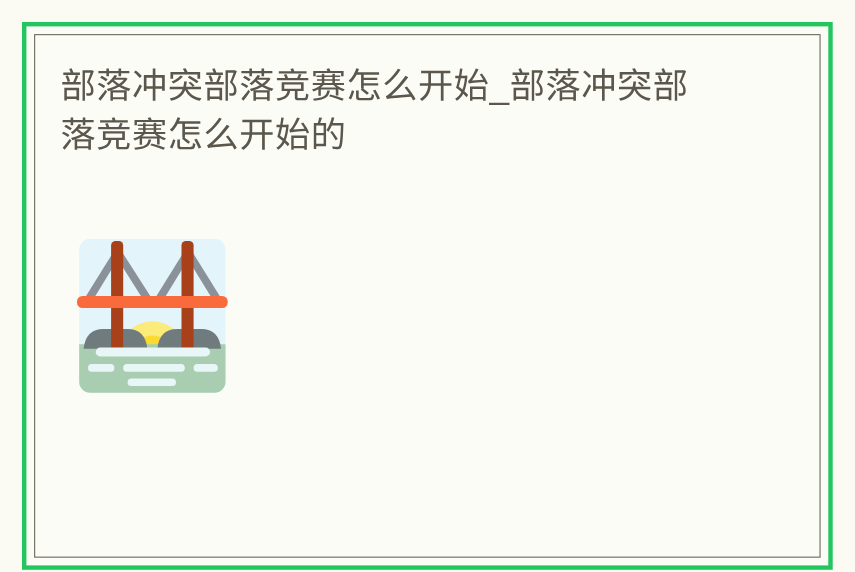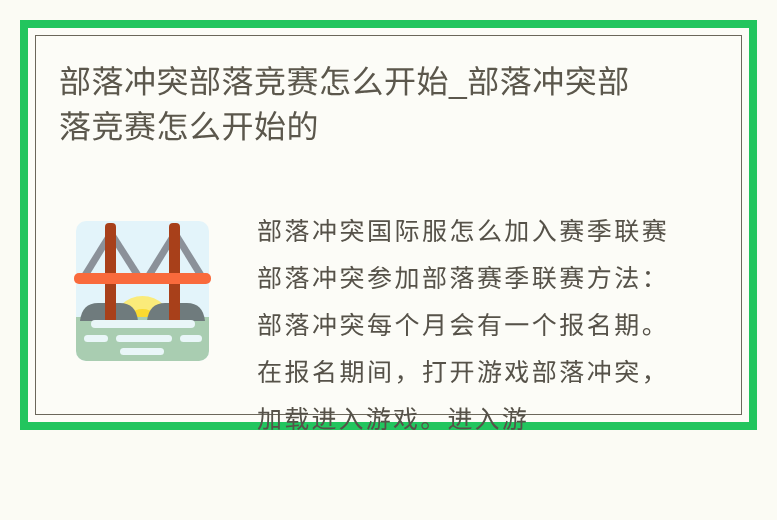--- a/index.html
+++ b/index.html
@@ -21,22 +21,22 @@
     width: 777px;
     height: 520px;
     background: #fbfbf4;
   }
 
   #outer-frame {
     position: absolute;
     left: 20px;
     top: 20px;
     width: 737px;
-    height: 410px;
-    border: 8px solid #22c55e;
+    height: 498px;
+    border: 4px solid #22c55e;
     box-sizing: border-box;
     background: #fcfcf7;
   }
 
   #inner-frame {
     position: absolute;
     left: 7px;
     top: 7px;
     right: 7px;
     bottom: 7px;
@@ -144,17 +144,16 @@
           <rect x="6" y="57" width="137" height="11" rx="5" fill="#f96a3c"></rect>
 
           <rect x="23" y="104" width="104" height="8" rx="4" fill="#e9f6f8"></rect>
           <rect x="16" y="119" width="24" height="7" rx="3.5" fill="#e9f6f8"></rect>
           <rect x="48" y="119" width="56" height="7" rx="3.5" fill="#e9f6f8"></rect>
           <rect x="112" y="119" width="22" height="7" rx="3.5" fill="#e9f6f8"></rect>
           <rect x="52" y="132" width="44" height="7" rx="3.5" fill="#e9f6f8"></rect>
         </svg>
       </div>
 
-      <p id="article-excerpt">部落冲突国际服怎么加入赛季联赛部落冲突参加部落赛季联赛方法：部落冲突每个月会有一个报名期。在报名期间，打开游戏部落冲突，加载进入游戏。进入游</p>
 
     </div>
   </div>
 </div>
 
 </body></html>

